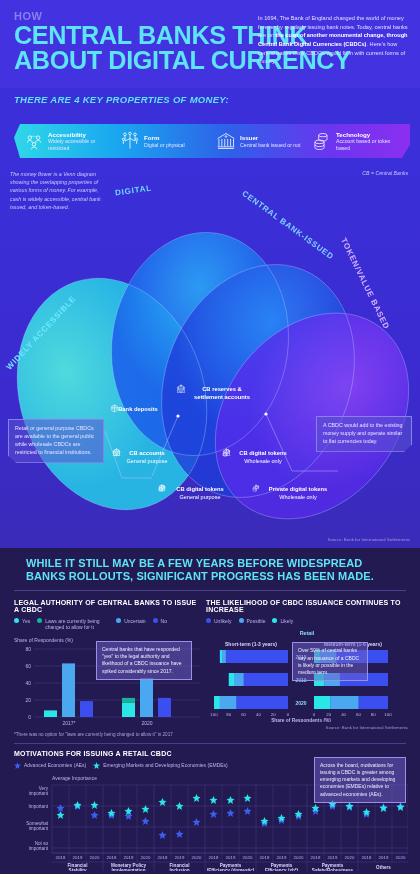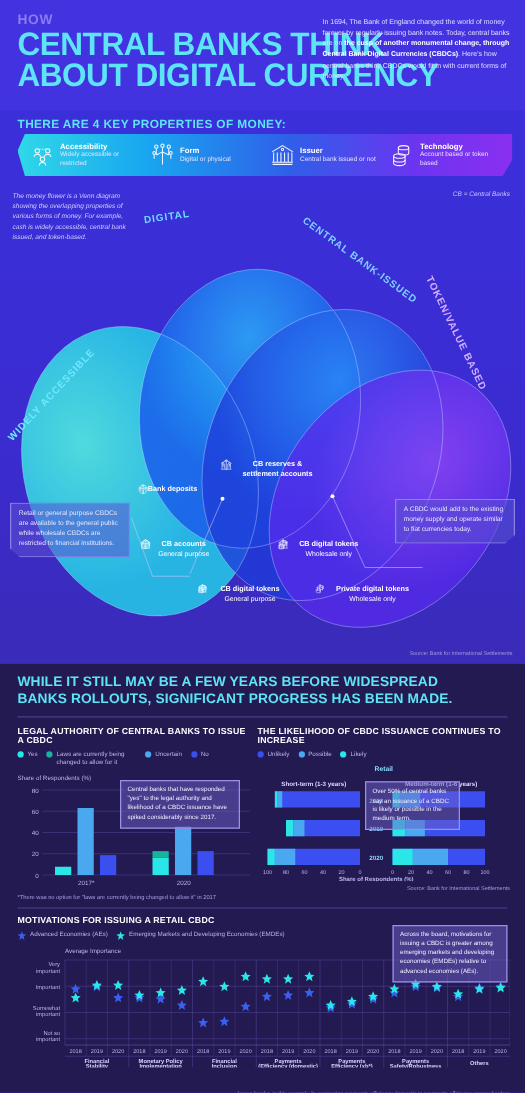--- a/index.html
+++ b/index.html
@@ -34,21 +34,21 @@
   .intro {
     position: absolute; right: 10px; top: 14px; width: 152px;
     font-size: 5.6px; line-height: 1.55; color: #e2dcff;
   }
   .intro b { color: #ffffff; }
 
   
   .props-wrap { background: #3a2fd8; padding: 6px 10px 8px 14px; }
   .props-head {
     font-size: 9.5px; font-weight: bold; color: #5de4f5;
-    letter-spacing: 0.3px; margin-bottom: 2px;
+    letter-spacing: 0.3px; margin-bottom: 19px; font-style: italic;
   }
   .props-bar {
     display: flex; height: 34px; align-items: center;
     background: linear-gradient(90deg, #2fd8e8 0%, #19a6f0 26%, #2f5fe8 55%, #6b35f0 80%, #8b2ff0 100%);
     clip-path: polygon(6px 0, 100% 0, 100% 60%, calc(100% - 8px) 100%, 6px 100%, 0 40%);
     padding: 0 6px;
   }
   .prop { display: flex; align-items: center; gap: 4px; flex: 1; padding-left: 4px; }
   .prop-ic { width: 20px; height: 20px; flex: none; opacity: 0.95; }
   .prop-tx { line-height: 1.25; }
@@ -81,21 +81,21 @@
 
   .vlabel { position: absolute; font-size: 5.8px; font-weight: bold; text-align: center; color: #fff; line-height: 1.35; }
   .vlabel .sub { font-weight: normal; font-size: 5.5px; }
   .vicons { display: flex; justify-content: center; gap: 2px; margin-bottom: 2px; }
   .vicons svg { opacity: 0.92; }
   .ring { position: absolute; font-weight: bold; font-size: 8px; letter-spacing: 0.8px; color: #7ef0ff; white-space: nowrap; }
 
   
   .stats { background: #241a52; padding: 0 0 8px 0; }
   .banner {
-    background: #241a52; padding: 9px 14px 7px 14px;
+    background: #241a52; padding: 9px 14px 7px 26px;
     font-size: 11px; font-weight: bold; line-height: 1.2;
     color: #5de4f5; letter-spacing: 0.1px;
   }
   .rule { height: 0.6px; background: #4a3f8a; margin: 0 14px; }
   .panels { display: flex; gap: 6px; padding: 8px 12px 0 14px; }
   .panel { flex: 1; }
   .panel-title { font-size: 7px; font-weight: bold; color: #fff; letter-spacing: 0.2px; margin-bottom: 5px; }
   .lg { display: flex; flex-wrap: wrap; gap: 5px 7px; margin-bottom: 6px; }
   .lg-i { display: flex; align-items: flex-start; gap: 3px; font-size: 5px; color: #bdb5ef; line-height: 1.3; max-width: 72px; }
   .dot { width: 5px; height: 5px; border-radius: 50%; flex: none; margin-top: 0.5px; }

